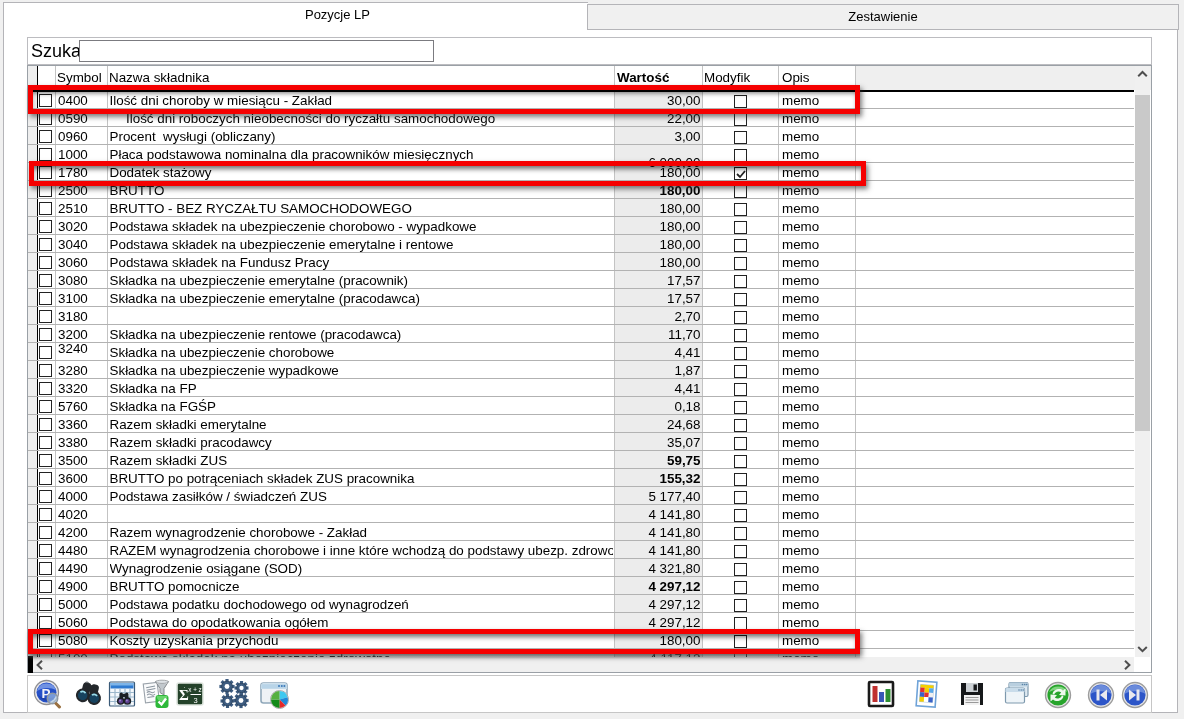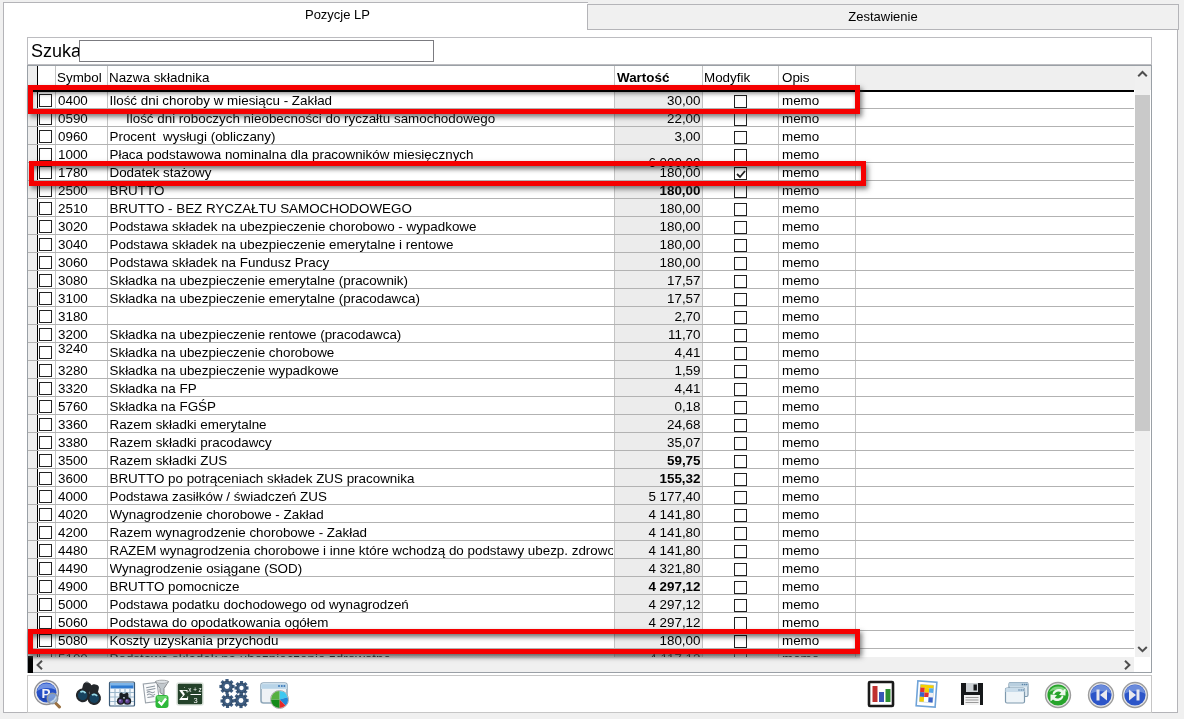--- a/index.html
+++ b/index.html
@@ -146,21 +146,21 @@
     <div class="cb" style="left:39px;top:346px;"></div>
     <div class="txt" style="left:58px;top:328px;margin-top:12px;">3240</div>
     <div class="txt" style="left:109.5px;top:344px;width:503px;overflow:hidden;">Składka na ubezpieczenie chorobowe</div>
     <div class="num" style="left:614px;top:344px;width:86.5px;font-weight:normal;">4,41</div>
     <div class="cb" style="left:734px;top:346.5px;"></div>
     <div class="txt" style="left:782px;top:344px;">memo</div>
     <div class="hline" style="left:28px;top:378px;width:1106px;"></div>
     <div class="cb" style="left:39px;top:364px;"></div>
     <div class="txt" style="left:58px;top:362px;">3280</div>
     <div class="txt" style="left:109.5px;top:362px;width:503px;overflow:hidden;">Składka na ubezpieczenie wypadkowe</div>
-    <div class="num" style="left:614px;top:362px;width:86.5px;font-weight:normal;">1,59</div>
+    <div class="num" style="left:614px;top:362px;width:86.5px;font-weight:normal;">1,87</div>
     <div class="cb" style="left:734px;top:364.5px;"></div>
     <div class="txt" style="left:782px;top:362px;">memo</div>
     <div class="hline" style="left:28px;top:396px;width:1106px;"></div>
     <div class="cb" style="left:39px;top:382px;"></div>
     <div class="txt" style="left:58px;top:380px;">3320</div>
     <div class="txt" style="left:109.5px;top:380px;width:503px;overflow:hidden;">Składka na FP</div>
     <div class="num" style="left:614px;top:380px;width:86.5px;font-weight:normal;">4,41</div>
     <div class="cb" style="left:734px;top:382.5px;"></div>
     <div class="txt" style="left:782px;top:380px;">memo</div>
     <div class="hline" style="left:28px;top:414px;width:1106px;"></div>
@@ -201,21 +201,20 @@
     <div class="hline" style="left:28px;top:504px;width:1106px;"></div>
     <div class="cb" style="left:39px;top:490px;"></div>
     <div class="txt" style="left:58px;top:488px;">4000</div>
     <div class="txt" style="left:109.5px;top:488px;width:503px;overflow:hidden;">Podstawa zasiłków / świadczeń ZUS</div>
     <div class="num" style="left:614px;top:488px;width:86.5px;font-weight:normal;">5 177,40</div>
     <div class="cb" style="left:734px;top:490.5px;"></div>
     <div class="txt" style="left:782px;top:488px;">memo</div>
     <div class="hline" style="left:28px;top:522px;width:1106px;"></div>
     <div class="cb" style="left:39px;top:508px;"></div>
     <div class="txt" style="left:58px;top:506px;">4020</div>
-    <div class="txt" style="left:109.5px;top:506px;width:503px;overflow:hidden;">Wynagrodzenie chorobowe - Zakład</div>
     <div class="num" style="left:614px;top:506px;width:86.5px;font-weight:normal;">4 141,80</div>
     <div class="cb" style="left:734px;top:508.5px;"></div>
     <div class="txt" style="left:782px;top:506px;">memo</div>
     <div class="hline" style="left:28px;top:540px;width:1106px;"></div>
     <div class="cb" style="left:39px;top:526px;"></div>
     <div class="txt" style="left:58px;top:524px;">4200</div>
     <div class="txt" style="left:109.5px;top:524px;width:503px;overflow:hidden;">Razem wynagrodzenie chorobowe - Zakład</div>
     <div class="num" style="left:614px;top:524px;width:86.5px;font-weight:normal;">4 141,80</div>
     <div class="cb" style="left:734px;top:526.5px;"></div>
     <div class="txt" style="left:782px;top:524px;">memo</div>

